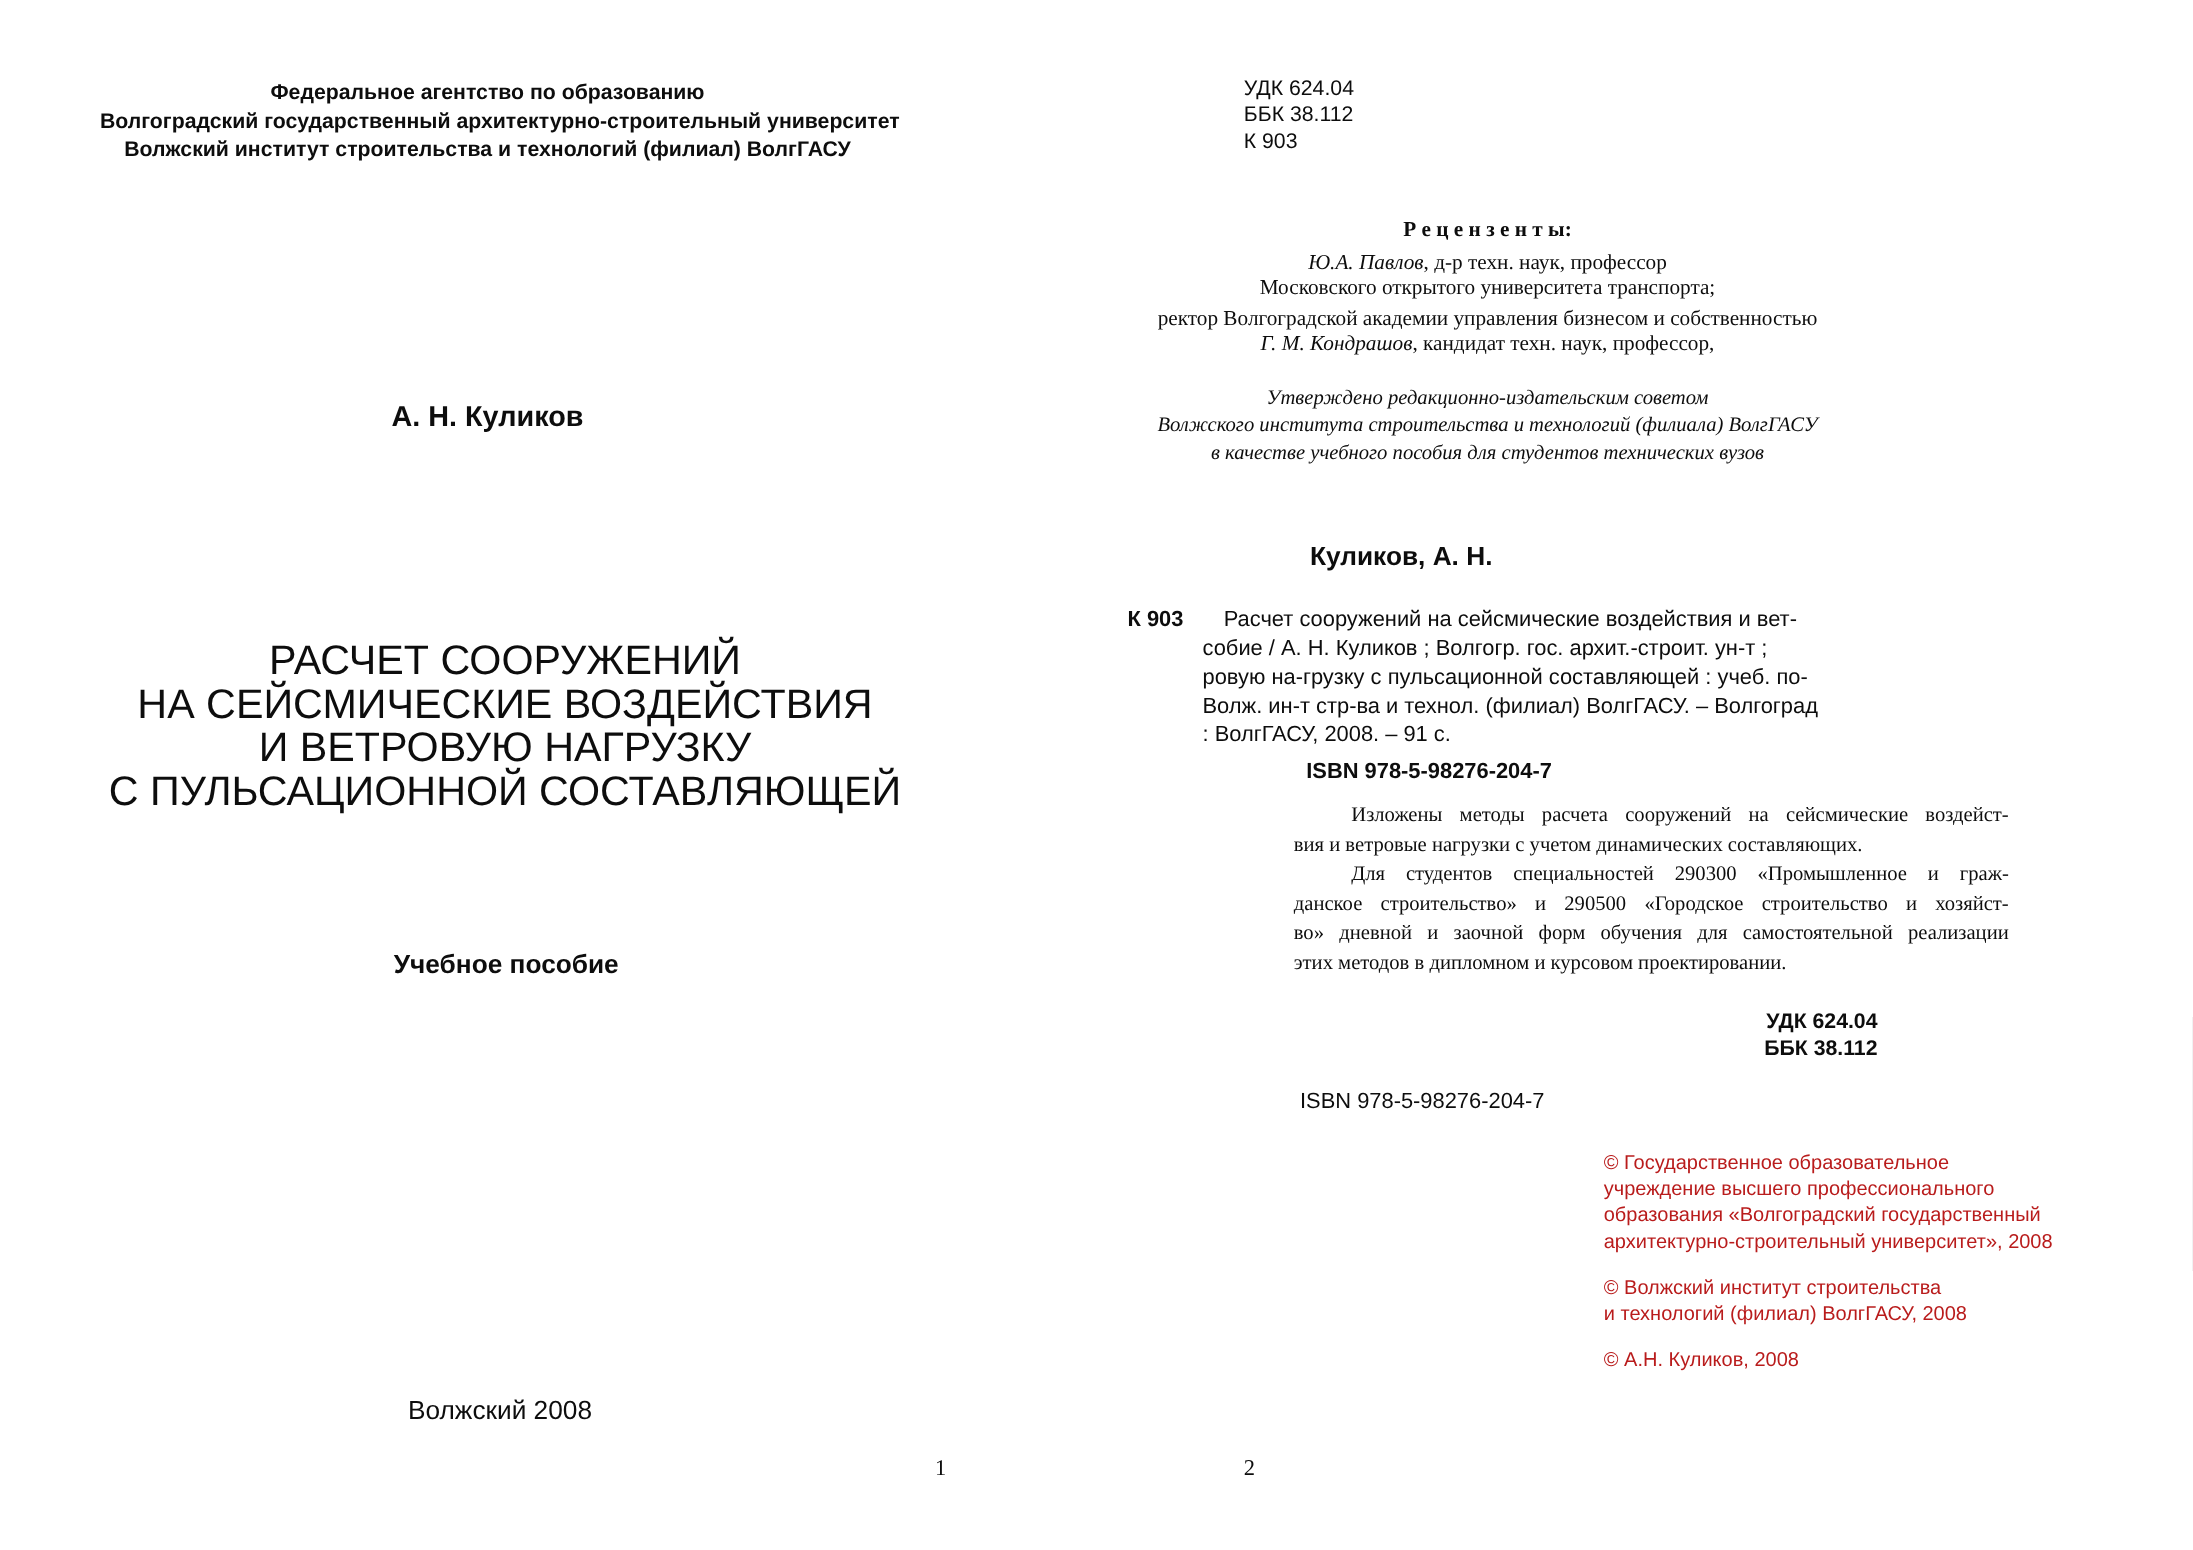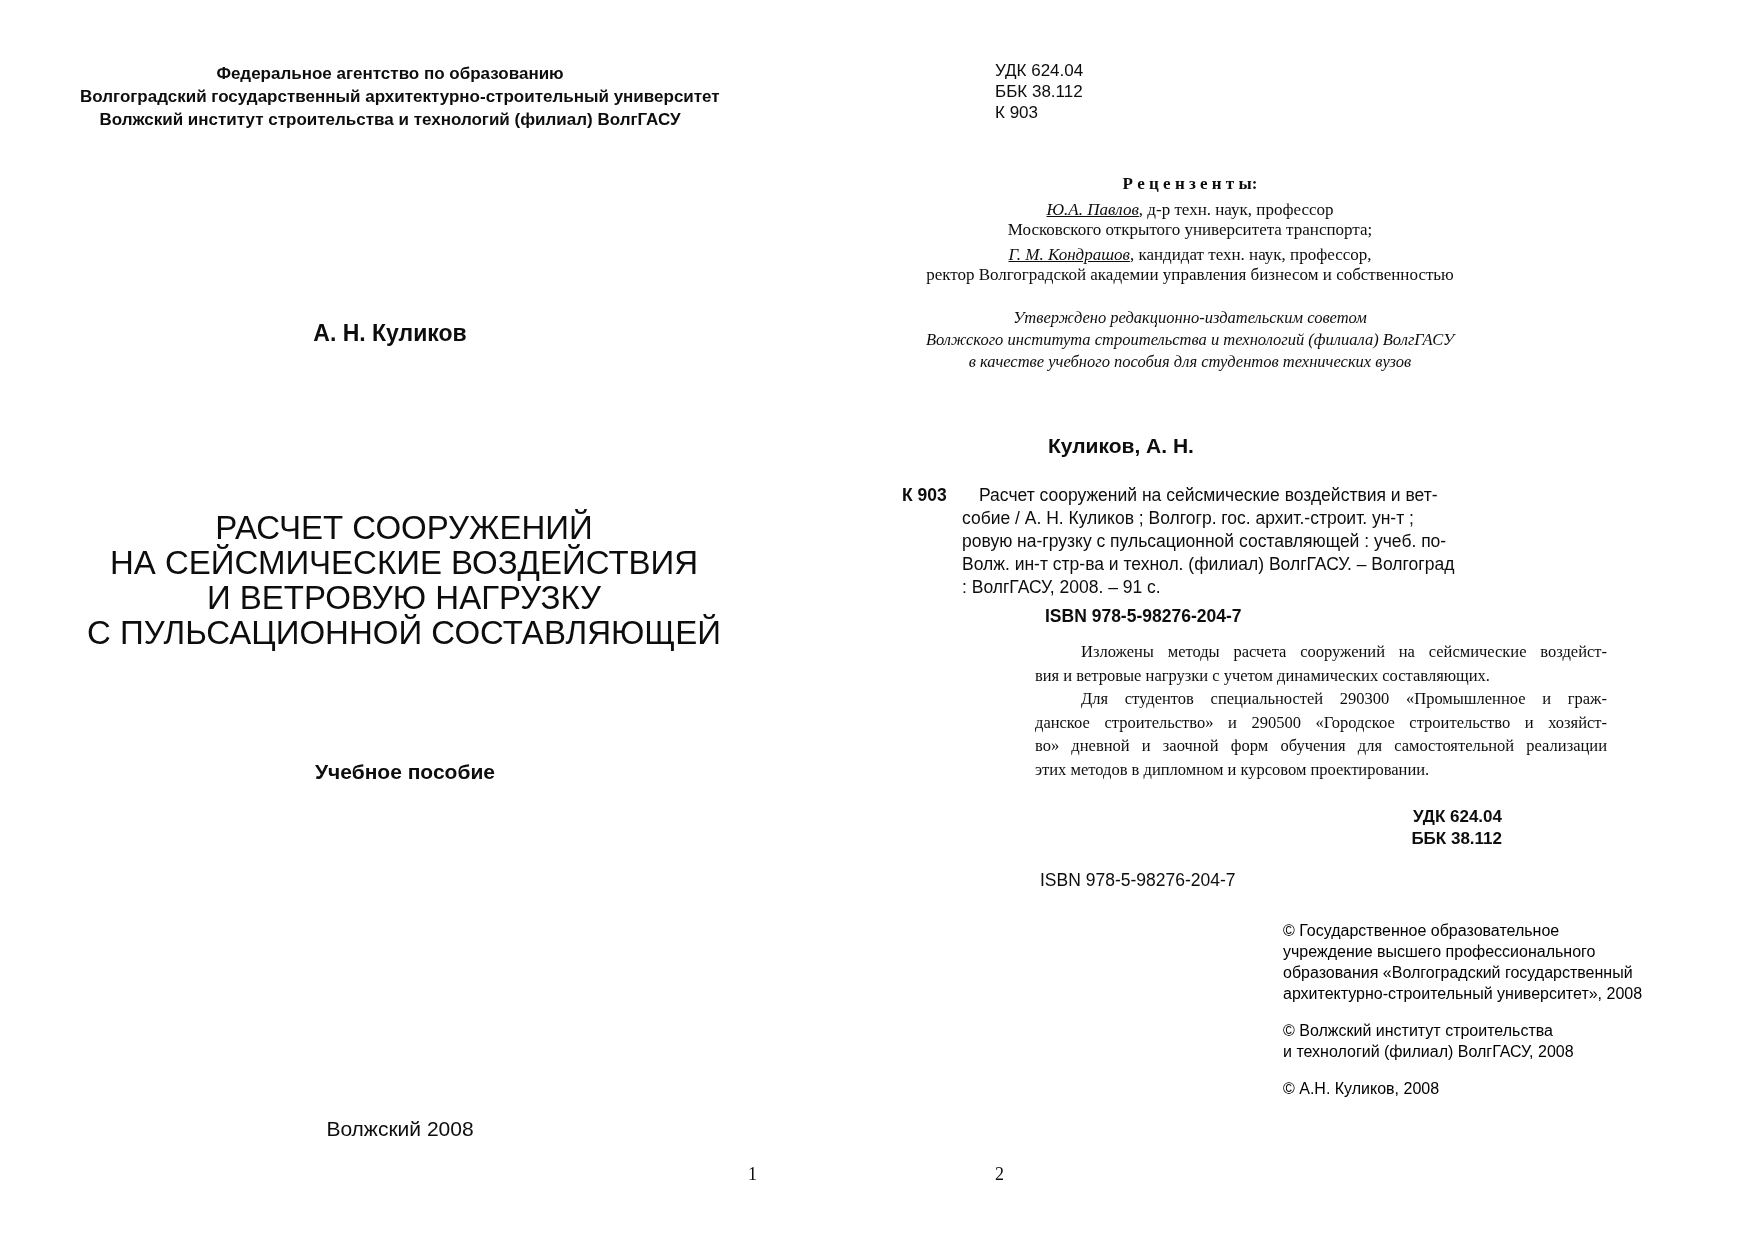--- a/index.html
+++ b/index.html
@@ -18,38 +18,38 @@
   .author { left:80px; top:320px; width:620px; font-weight:bold; font-size:23px; }
   .title { left:74px; top:510px; width:660px; font-weight:normal; font-size:33px; line-height:35px; }
   .subtitle { left:95px; top:760px; width:620px; font-weight:bold; font-size:21px; }
   .imprint { left:90px; top:1117px; width:620px; font-weight:normal; font-size:21px; }
   .pagenum { font-family:"Liberation Serif", serif; font-size:18px; }
 
   
   .udc-top { left:995px; top:60px; font-size:17px; line-height:21px; }
   .reviewers { left:890px; top:174px; width:600px; font-family:"Liberation Serif", serif; font-size:17px; }
   .reviewers .heading { font-weight:bold; margin-bottom:6px; }
-  .reviewers .nm { font-style:italic;text-decoration:underline; }
+  .reviewers .nm { font-style:italic; }
   .reviewers .gap { height:5px; }
   .approval { left:890px; top:307px; width:600px; font-family:"Liberation Serif", serif;
               font-style:italic; font-size:16.5px; line-height:22px; }
   .auth-head { left:1048px; top:434px; font-weight:bold; font-size:21px; }
   .catalog { left:902px; top:484px; font-size:17.5px; line-height:23px; }
   .catalog .code { position:absolute; left:0; top:0; font-weight:bold; }
   .catalog .body { margin-left:60px; }
   .catalog .first { padding-left:17px; }
   .isbn1 { left:1045px; top:606px; font-weight:bold; font-size:17.5px; }
   .abstract { left:1035px; top:640px; width:572px; font-family:"Liberation Serif", serif;
               font-size:16.5px; line-height:23.5px; }
   .abstract .jl { text-align:justify; text-align-last:justify; }
   .abstract .ind { padding-left:46px; }
   .udc-right { left:1290px; top:806px; width:212px; text-align:right; font-weight:bold;
                font-size:17px; line-height:22px; }
   .isbn2 { left:1040px; top:870px; font-size:17.5px; }
-  .copyright { left:1283px; top:920px; font-size:16px; line-height:21px; color:#000000; }
+  .copyright { left:1283px; top:920px; font-size:16px; line-height:21px; color:#b91c1c; }
   .copyright .para { margin-bottom:16px; }
 </style>
 </head>
 <body>
 
 <div class="canvas">
 
   <div class="abs hdr center">
     <div class="line">Федеральное агентство по образованию</div>
     <div class="line">Волгоградский государственный архитектурно-строительный университет</div>
@@ -75,22 +75,22 @@
     <div class="line">УДК 624.04</div>
     <div class="line">ББК 38.112</div>
     <div class="line">К 903</div>
   </div>
 
   <div class="abs reviewers center">
     <div class="line heading">Р е ц е н з е н т ы:</div>
     <div class="line"><span class="nm">Ю.А. Павлов</span><span>, д-р техн. наук, профессор</span></div>
     <div class="line">Московского открытого университета транспорта;</div>
     <div class="gap"></div>
+    <div class="line">ректор Волгоградской академии управления бизнесом и собственностью</div>
     <div class="line"><span class="nm">Г. М. Кондрашов</span><span>, кандидат техн. наук, профессор,</span></div>
-    <div class="line">ректор Волгоградской академии управления бизнесом и собственностью</div>
   </div>
 
   <div class="abs approval center">
     <div class="line">Утверждено редакционно-издательским советом</div>
     <div class="line">Волжского института строительства и технологий (филиала) ВолгГАСУ</div>
     <div class="line">в качестве учебного пособия для студентов технических вузов</div>
   </div>
 
   <div class="abs auth-head">Куликов, А. Н.</div>
 

